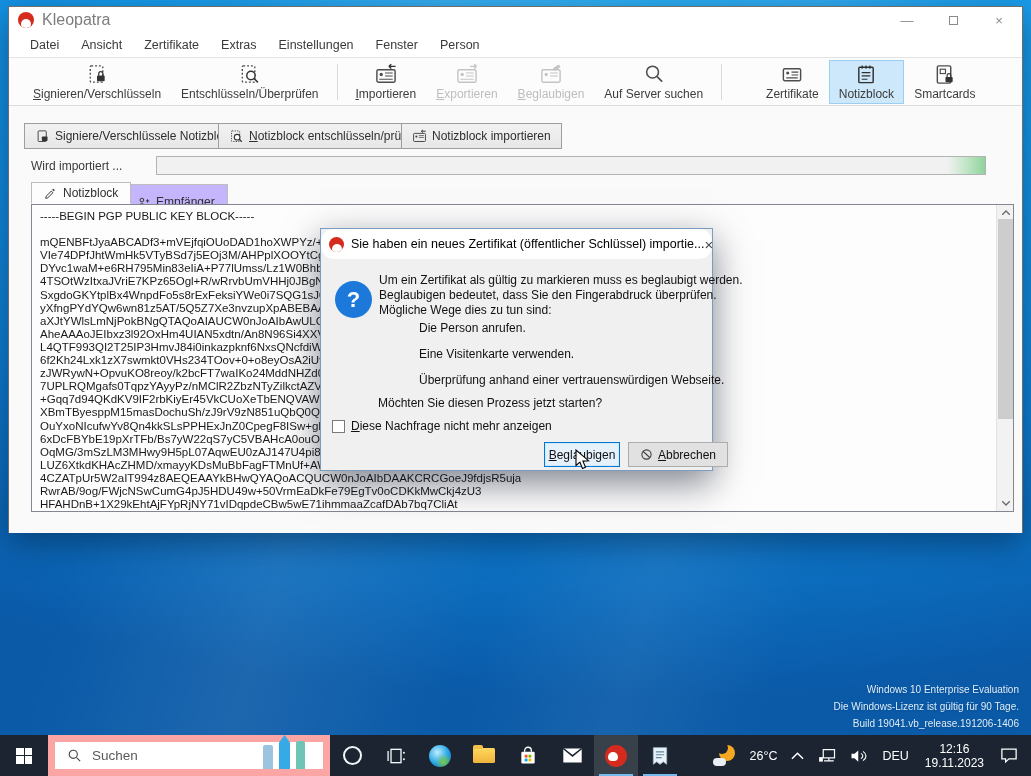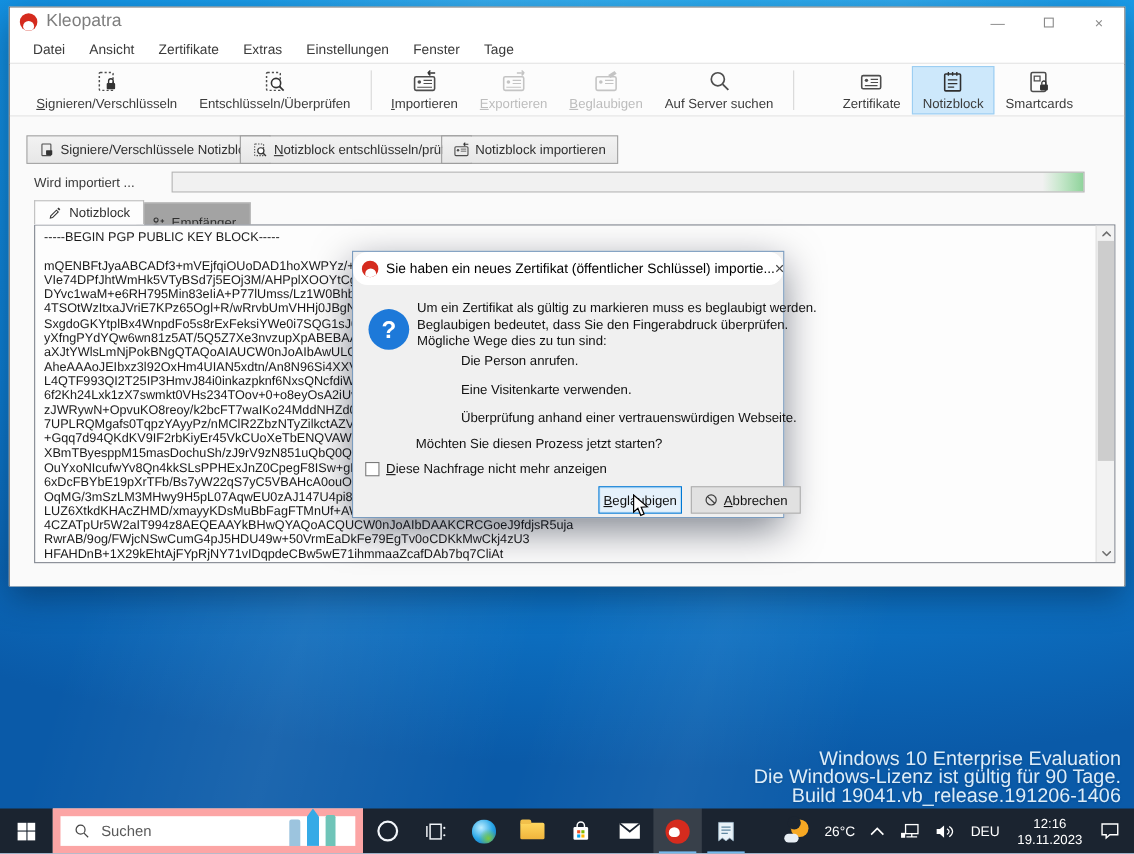--- a/index.html
+++ b/index.html
@@ -8,21 +8,21 @@
   #desktop { position:relative; width:1031px; height:776px; overflow:hidden;
     background: radial-gradient(130% 95% at 60% -5%, #2fb0f2 0%, #1598e8 38%, #0e7ed2 70%, #0a5aa8 100%); }
   .beam { position:absolute; pointer-events:none; }
   #beam1 { left:120px; top:0; width:420px; height:776px; transform:skewX(-16deg);
     background: linear-gradient(90deg, transparent 0%, rgba(255,255,255,.08) 50%, transparent 100%); }
   #beam2 { left:560px; top:0; width:300px; height:776px; transform:skewX(-16deg);
     background: linear-gradient(90deg, transparent 0%, rgba(255,255,255,.06) 50%, transparent 100%); }
 
   
   #watermark { right:12px; top:681px; text-align:right; color:rgba(240,250,255,.92);
-    font-size:18px; line-height:17px; text-shadow:0 1px 2px rgba(0,40,80,.25); }
+    font-size:10px; line-height:17px; text-shadow:0 1px 2px rgba(0,40,80,.25); }
 
   
   #appwin { left:8px; top:6px; width:1015px; height:527px; background:#fcfcfc;
     border:1px solid #6d6d6d; box-shadow:0 10px 30px rgba(0,20,45,.45); }
   #titlebar { left:0; top:0; width:100%; height:26px; background:#ffffff; display:flex; align-items:center; }
   .kleo-ico { width:16px; height:16px; border-radius:50%; background:#d52b1e; position:relative; overflow:hidden; flex:0 0 auto; }
   .kleo-ico::after { content:""; position:absolute; left:3px; top:7px; width:10px; height:9px;
     background:#fff; border-radius:5px 5px 4px 4px; }
   .kleo-ico::before { content:""; position:absolute; left:6px; top:9px; width:4px; height:3px;
     background:#d52b1e; border-radius:2px; }
@@ -53,21 +53,21 @@
   #content { left:0; top:99px; width:100%; height:427px; background:#fafafa; }
   .act-btn { position:absolute; top:17px; height:26px; display:flex; align-items:center; gap:5px;
     padding:0 10px; background:linear-gradient(#f2f2f2,#e7e7e7); border:1px solid #9e9e9e; font-size:12px; color:#2f2f2f; }
   .act-ico { width:15px; height:15px; }
   #progress-label { left:22px; top:53px; font-size:12px; color:#3a3a3a; }
   #progress-bar { left:147px; top:50px; width:830px; height:19px; border:1px solid #b3b3b3; background:
     linear-gradient(90deg, #f1f1f1 0%, #f1f1f1 95.5%, #c6e7cb 97.5%, #8fd39b 100%); }
   .tab { position:absolute; top:76px; height:22px; display:flex; align-items:center; gap:6px; padding:0 12px;
     font-size:12px; color:#2f2f2f; border:1px solid #bdbdbd; }
   #tab-notepad { left:22px; background:#fdfdfd; border-bottom-color:#fdfdfd; z-index:2; }
-  #tab-recipients { left:115px; background:#a3a3a3; top:78px; height:36px; }
+  #tab-recipients { left:115px; background:#c4b5fd; top:78px; height:36px; }
   .tab-ico { width:13px; height:13px; }
 
   #editor { left:22px; top:98px; width:983px; height:308px; background:#fdfdfd; border:1px solid #828790; overflow:hidden; }
   #editor pre { position:absolute; left:8px; top:5px; font-family:"Liberation Sans",sans-serif;
     font-size:11.5px; line-height:13.1px; color:#1a1a1a; white-space:pre; }
   #editor-scroll { position:absolute; right:0; top:0; width:17px; height:100%; background:#f2f2f2; border-left:1px solid #e2e2e2; }
   .scroll-arrow { position:absolute; left:0; width:17px; height:15px; color:#6d6d6d; font-size:9px; display:flex;
     align-items:center; justify-content:center; }
   #scroll-up { top:0; } #scroll-down { bottom:0; }
   #scroll-thumb { position:absolute; left:1px; top:14px; width:15px; height:200px; background:#cdcdcd; }
@@ -156,21 +156,21 @@
       </div>
     </div>
 
     <div class="abs" id="menubar">
       <span class="menu-item">Datei</span>
       <span class="menu-item">Ansicht</span>
       <span class="menu-item">Zertifikate</span>
       <span class="menu-item">Extras</span>
       <span class="menu-item">Einstellungen</span>
       <span class="menu-item">Fenster</span>
-      <span class="menu-item">Tage</span>
+      <span class="menu-item">Person</span>
     </div>
 
     <div class="abs" id="toolbar">
       <div class="tb-btn">
         <svg class="tbi" viewBox="0 0 24 24">
           <rect x="5" y="3" width="13" height="17" rx="1" fill="none" stroke="#4d4d4d" stroke-width="1.4" stroke-dasharray="2 2"></rect>
           <rect x="12" y="13" width="8" height="6" rx="1" fill="#333"></rect>
           <path d="M13.8 13.2v-2a2.2 2.2 0 0 1 4.4 0v2" fill="none" stroke="#333" stroke-width="1.3"></path>
         </svg>
         <span class="lbl fl-u">Signieren/Verschlüsseln</span>

